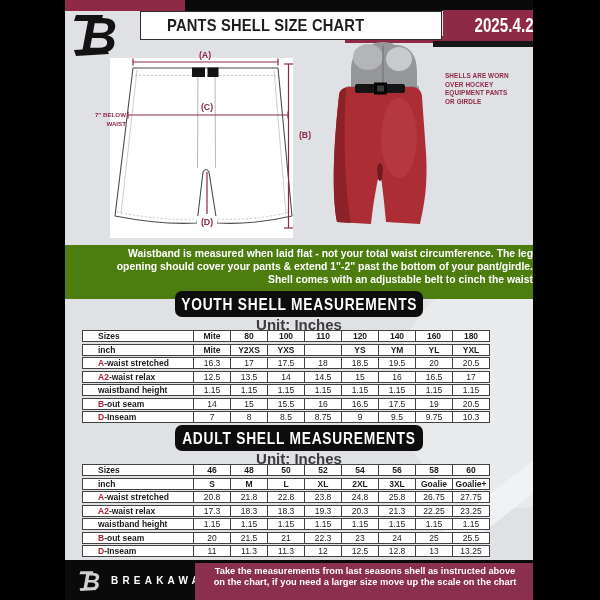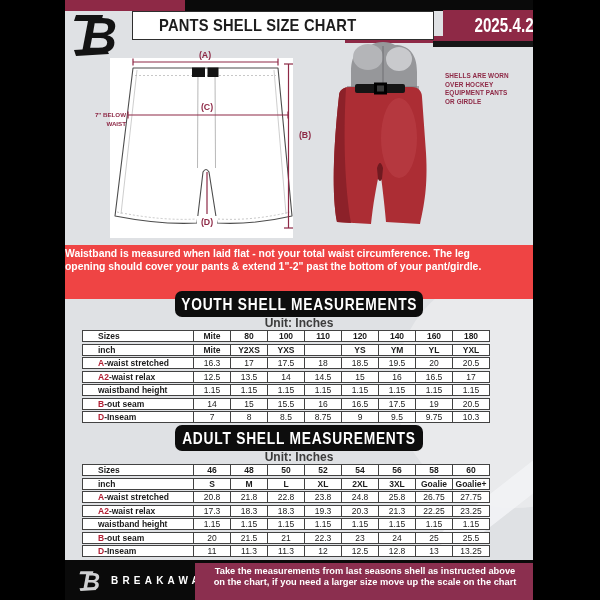--- a/index.html
+++ b/index.html
@@ -9,50 +9,50 @@
   .page{position:absolute;left:65px;top:0;width:468px;height:600px;background:#dfe1e4;overflow:hidden;}
 
   
   .topbar-accent{left:0;top:0;width:120px;height:11px;background:#8e2946;z-index:2;}
   .topbar-dark{left:120px;top:0;width:348px;height:11px;background:#0a0a0a;z-index:2;}
 
   
   .header-logo{left:8px;top:5px;color:#131313;z-index:4;}
   .footer-logo{color:#cfd0d2;}
   .title-underlay{left:280px;top:36px;width:110px;height:7px;background:#8e2946;z-index:2;}
-  .title-box{left:67px;top:11px;width:302px;height:29px;background:#fff;border:1px solid #2e2e2e;
+  .title-box{left:75px;top:11px;width:302px;height:29px;background:#fff;border:1px solid #2e2e2e;
              z-index:3;display:flex;align-items:center;padding-left:26px;box-sizing:border-box;}
   .title-text{font-size:15px;font-weight:700;color:#1d1d1d;letter-spacing:.2px;
               transform:scale(.98,1.06);transform-origin:left center;white-space:nowrap;}
   .date-shadow{left:368px;top:41px;width:100px;height:6px;background:#161616;z-index:2;}
   .date-box{left:378px;top:10px;width:90px;height:31px;background:#8e2946;z-index:3;
             display:flex;align-items:center;justify-content:center;padding-left:20px;}
   .date-text{font-size:19px;font-weight:700;color:#fff;transform:scale(.8,1.08);white-space:nowrap;}
 
   
   .wm-circle{left:330px;top:268px;width:240px;height:240px;border-radius:50%;background:#e9eaec;z-index:1;}
   .wm-swoosh{left:360px;top:482px;width:170px;height:26px;border-radius:13px;background:#f2f3f5;
              transform:rotate(-38deg);z-index:1;opacity:.9;}
 
   .diagram{left:20px;top:48px;z-index:2;}
   .pants{left:262px;top:38px;z-index:2;}
   .pants-caption{left:380px;top:72px;width:70px;z-index:2;font-size:6.4px;font-weight:700;
                  color:#8e2946;line-height:8.6px;letter-spacing:.1px;}
   .pants-caption span{display:block;}
 
-  .banner{left:0;top:245px;width:468px;height:54px;background:#ef4444;z-index:2;text-align:left;
+  .banner{left:0;top:245px;width:468px;height:54px;background:#4d7c0f;z-index:2;text-align:right;
           color:#fff;font-weight:700;font-size:10.4px;line-height:13px;padding-top:2px;box-sizing:border-box;}
   .banner span{display:block;}
 
   .section-box{left:50%;transform:translateX(-50%);width:248px;height:26px;background:#0d0d0d;
                border-radius:7px;z-index:2;display:flex;align-items:center;justify-content:center;}
   .section-box .t{font-size:14.5px;font-weight:700;letter-spacing:.8px;color:#fff;
                   transform:scale(.95,1.12);white-space:nowrap;}
   #youth-box{top:291px;} #adult-box{top:425px;}
-  .unit{left:0;width:468px;text-align:center;font-size:12px;font-weight:700;color:#3c3c3c;z-index:2;}
+  .unit{left:0;width:468px;text-align:center;font-size:15px;font-weight:700;color:#3c3c3c;z-index:2;}
   #youth-unit{top:316px;} #adult-unit{top:450px;}
 
   .mtable{left:17px;width:408px;z-index:2;}
   #youth-table{top:330px;} #adult-table{top:464px;}
   .trow{display:flex;background:#fff;border:1px solid #424242;margin-bottom:1.5px;height:10px;}
   .tlabel{width:95px;flex:none;border-right:1px solid #424242;padding-left:15px;display:flex;
           align-items:center;font-size:8.5px;font-weight:700;color:#1c1c1c;white-space:nowrap;}
   .tcell{flex:1;border-right:1px solid #424242;display:flex;align-items:center;justify-content:center;
          font-size:8.5px;color:#1c1c1c;}
   .tcell:last-child{border-right:none;}
@@ -155,20 +155,21 @@
   <div class="abs pants-caption">
     <span>SHELLS ARE WORN</span>
     <span>OVER HOCKEY</span>
     <span>EQUIPMENT PANTS</span>
     <span>OR GIRDLE</span>
   </div>
 
   <div class="abs banner">
     <span>Waistband is measured when laid flat - not your total waist circumference. The leg</span>
     <span>opening should cover your pants &amp; extend 1"-2" past the bottom of your pant/girdle.</span>
+    <span>Shell comes with an adjustable belt to cinch the waist</span>
   </div>
 
   <div class="abs section-box" id="youth-box">
     <span class="t">YOUTH SHELL MEASUREMENTS</span>
   </div>
   <div class="abs unit" id="youth-unit">Unit: Inches</div>
   <div class="abs mtable" id="youth-table">
       <div class="trow thead">
         <div class="tlabel">Sizes</div>
         <div class="tcell">Mite</div>

